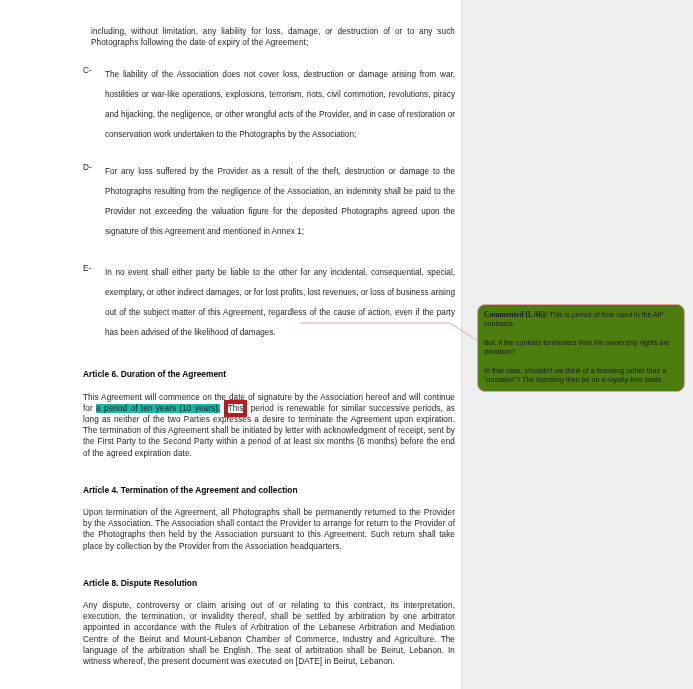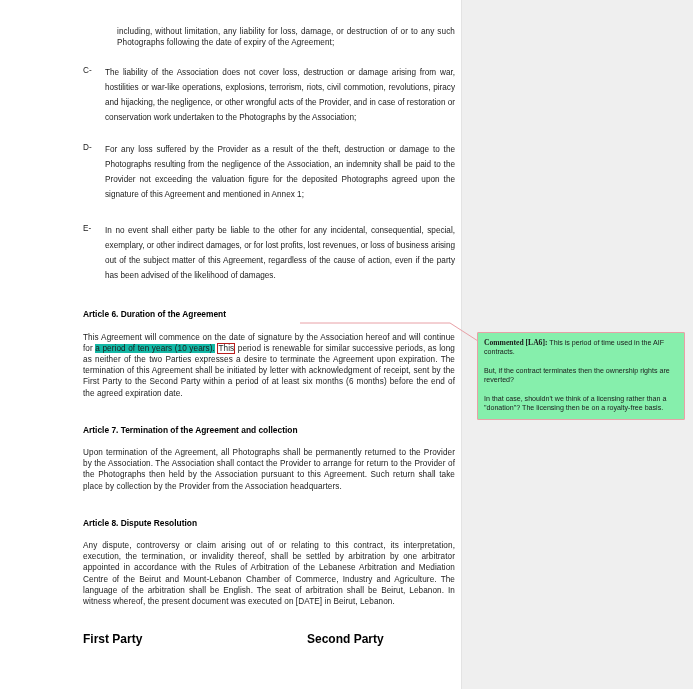--- a/index.html
+++ b/index.html
@@ -62,27 +62,27 @@
   }
   .clause-marker {
     flex: 0 0 22px;
     font-size: 8.2px;
     line-height: 11.2px;
     color: #1b1b1b;
   }
   .clause-body {
     flex: 1 1 auto;
     font-size: 8.2px;
-    line-height: 15px;
+    line-height: 20px;
     color: #1b1b1b;
     text-align: justify;
   }
 
   .indent-cont {
-    margin-left: 34px;
+    margin-left: 8px;
   }
 
   .article-heading {
     font-size: 8.4px;
     line-height: 11.2px;
     font-weight: bold;
     color: #000000;
     margin: 0;
   }
 
@@ -100,43 +100,43 @@
   .gap-11 { height: 11px; }
   .gap-17 { height: 17px; }
   .gap-21 { height: 21px; }
   .gap-26 { height: 26px; }
 
   
   .comment-highlight {
     background: #14b8a6;
   }
   .cursor-box {
-    border: 1px solid #b91c1c;
+    border: 4px solid #b91c1c;
     padding: 0 0;
   }
 
   
   #comment-leader {
     position: absolute;
     left: 300px;
     top: 322px;
     width: 180px;
     height: 22px;
     pointer-events: none;
   }
 
   
   #comment-balloon {
     position: absolute;
     left: 477px;
-    top: 332px;
+    top: 304px;
     width: 208px;
-    background: #86efac;
+    background: #4d7c0f;
     border: 1px solid #e8a0a6;
-    border-radius: 1px;
+    border-radius: 8px;
     box-sizing: border-box;
     padding: 5px 6px 6px 6px;
   }
   .comment-author {
     font-family: "Liberation Serif", serif;
     font-weight: bold;
     font-size: 7.6px;
     color: #1a1a1a;
   }
   .comment-line {
@@ -189,21 +189,21 @@
   <div class="gap-26"></div>
 
   <p class="article-heading">Article 6. Duration of the Agreement</p>
 
   <div class="gap-11"></div>
 
   <p class="doc-para"><span>This Agreement will commence on the date of signature by the Association hereof and will continue for </span><span class="comment-highlight">a period of ten years (10 years).</span><span> </span><span class="cursor-box">This</span><span> period is renewable for similar successive periods, as long as neither of the two Parties expresses a desire to terminate the Agreement upon expiration. The termination of this Agreement shall be initiated by letter with acknowledgment of receipt, sent by the First Party to the Second Party within a period of at least six months (6 months) before the end of the agreed expiration date.</span></p>
 
   <div class="gap-26"></div>
 
-  <p class="article-heading">Article 7. Termination of the Agreement and collection</p>
+  <p class="article-heading">Article 4. Termination of the Agreement and collection</p>
 
   <div class="gap-11"></div>
 
   <p class="doc-para">Upon termination of the Agreement, all Photographs shall be permanently returned to the Provider by the Association. The Association shall contact the Provider to arrange for return to the Provider of the Photographs then held by the Association pursuant to this Agreement. Such return shall take place by collection by the Provider from the Association headquarters.</p>
 
   <div class="gap-26"></div>
 
   <p class="article-heading">Article 8. Dispute Resolution</p>
 
   <div class="gap-11"></div>
@@ -218,15 +218,15 @@
   </div>
 
 </div>
 
 <svg id="comment-leader" viewBox="0 0 180 22" preserveAspectRatio="none">
   <path d="M0,1 L150,1 L178,19" fill="none" stroke="#e8a0a6" stroke-width="1"></path>
 </svg>
 
 <div id="comment-balloon">
   <p class="comment-line"><span class="comment-author">Commented [LA6]:</span><span> This is period of time used in the AIF contracts.</span></p>
-  <p class="comment-line">But, if the contract terminates then the ownership rights are reverted?</p>
+  <p class="comment-line">But, if the contract terminates then the ownership rights are donation?</p>
   <p class="comment-line">In that case, shouldn't we think of a licensing rather than a "donation"? The licensing then be on a royalty-free basis.</p>
 </div>
 
 </body></html>

